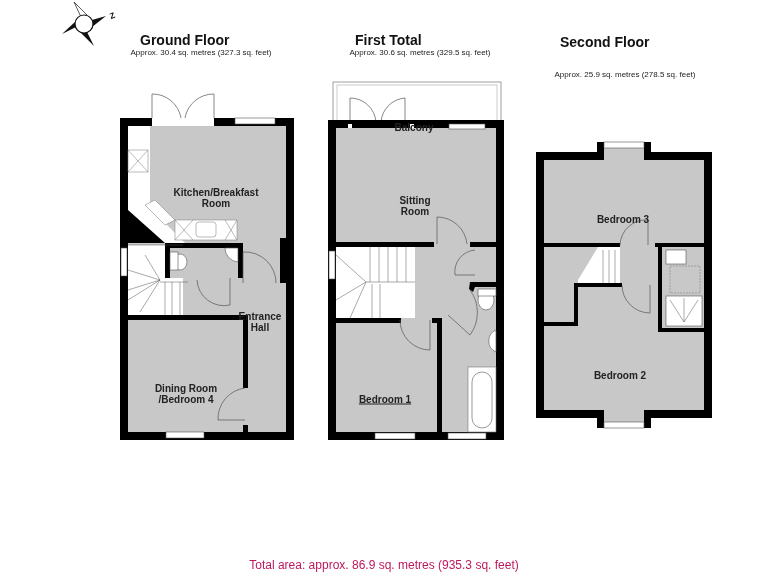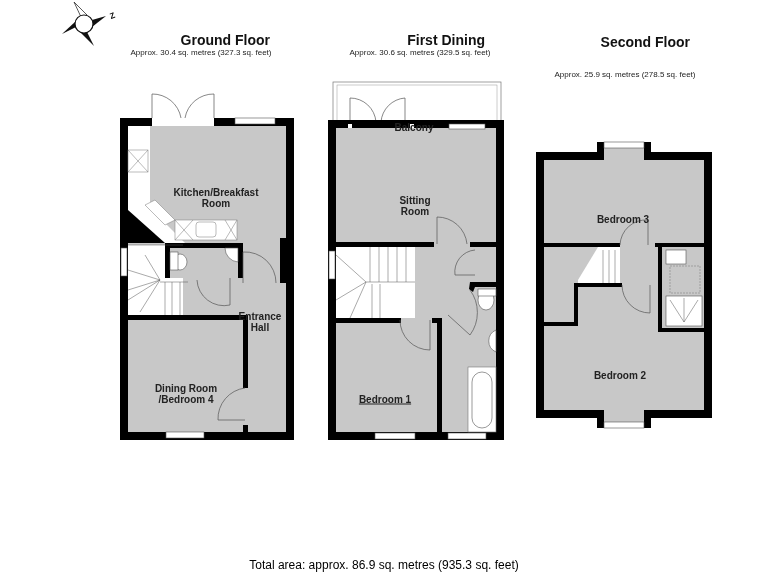--- a/index.html
+++ b/index.html
@@ -1,20 +1,20 @@
 <!DOCTYPE html>
 <html><head>
 <meta charset="utf-8">
 <style>
   html, body { margin: 0; padding: 0; background: #ffffff; }
   body { width: 768px; height: 576px; position: relative; overflow: hidden; font-family: "Liberation Sans", sans-serif; }
-  .floor-title { position: absolute; text-align: right; font-weight: bold; font-size: 14px; color: #111; white-space: nowrap; }
+  .floor-title { position: absolute; text-align: left; font-weight: bold; font-size: 14px; color: #111; white-space: nowrap; }
   .floor-sub { position: absolute; text-align: center; font-size: 8px; color: #222; white-space: nowrap; }
   .room-label { position: absolute; text-align: center; font-weight: bold; font-size: 10px; color: #222; line-height: 11px; white-space: nowrap; transform: translate(-50%, -50%); margin-top: 22px; }
-  .total { position: absolute; left: 0; width: 768px; top: 558px; text-align: center; font-size: 12px; color: #000000; }
+  .total { position: absolute; left: 0; width: 768px; top: 558px; text-align: center; font-size: 12px; color: #be185d; }
   svg { position: absolute; left: 0; top: 0; }
 </style>
 </head>
 <body>
 
 <svg width="768" height="576" viewBox="0 0 768 576">
 
   <g transform="translate(84,24)">
     <polygon points="-10,-22 -3,-7 3,-9" fill="#111"></polygon>
     <polygon points="-10,-22 3,-9 -3,-7" fill="#fff" stroke="#111" stroke-width="0.6"></polygon>
@@ -209,21 +209,21 @@
     <rect x="666" y="296" width="36" height="30" fill="#fff" stroke="#555" stroke-width="0.6"></rect>
     <line x1="684" y1="298" x2="684" y2="322" stroke="#555" stroke-width="0.5"></line>
     <line x1="670" y1="300" x2="684" y2="322" stroke="#555" stroke-width="0.5"></line>
     <line x1="698" y1="300" x2="684" y2="322" stroke="#555" stroke-width="0.5"></line>
   </g>
 </svg>
 
 <div class="floor-title" style="left:140px; width:130px; top:32px;">Ground Floor</div>
 <div class="floor-sub" style="left:116px; width:170px; top:48px;">Approx. 30.4 sq. metres (327.3 sq. feet)</div>
 
-<div class="floor-title" style="left:355px; width:130px; top:32px;">First Dining</div>
+<div class="floor-title" style="left:355px; width:130px; top:32px;">First Total</div>
 <div class="floor-sub" style="left:335px; width:170px; top:48px;">Approx. 30.6 sq. metres (329.5 sq. feet)</div>
 
 <div class="floor-title" style="left:560px; width:130px; top:34px;">Second Floor</div>
 <div class="floor-sub" style="left:540px; width:170px; top:62px;margin-top:8px;">Approx. 25.9 sq. metres (278.5 sq. feet)</div>
 
 <div class="room-label" style="left:216px; top:176px;text-align:center;">
   <div>Kitchen/Breakfast</div>
   <div>Room</div>
 </div>
 <div class="room-label" style="left:260px; top:300px;">

